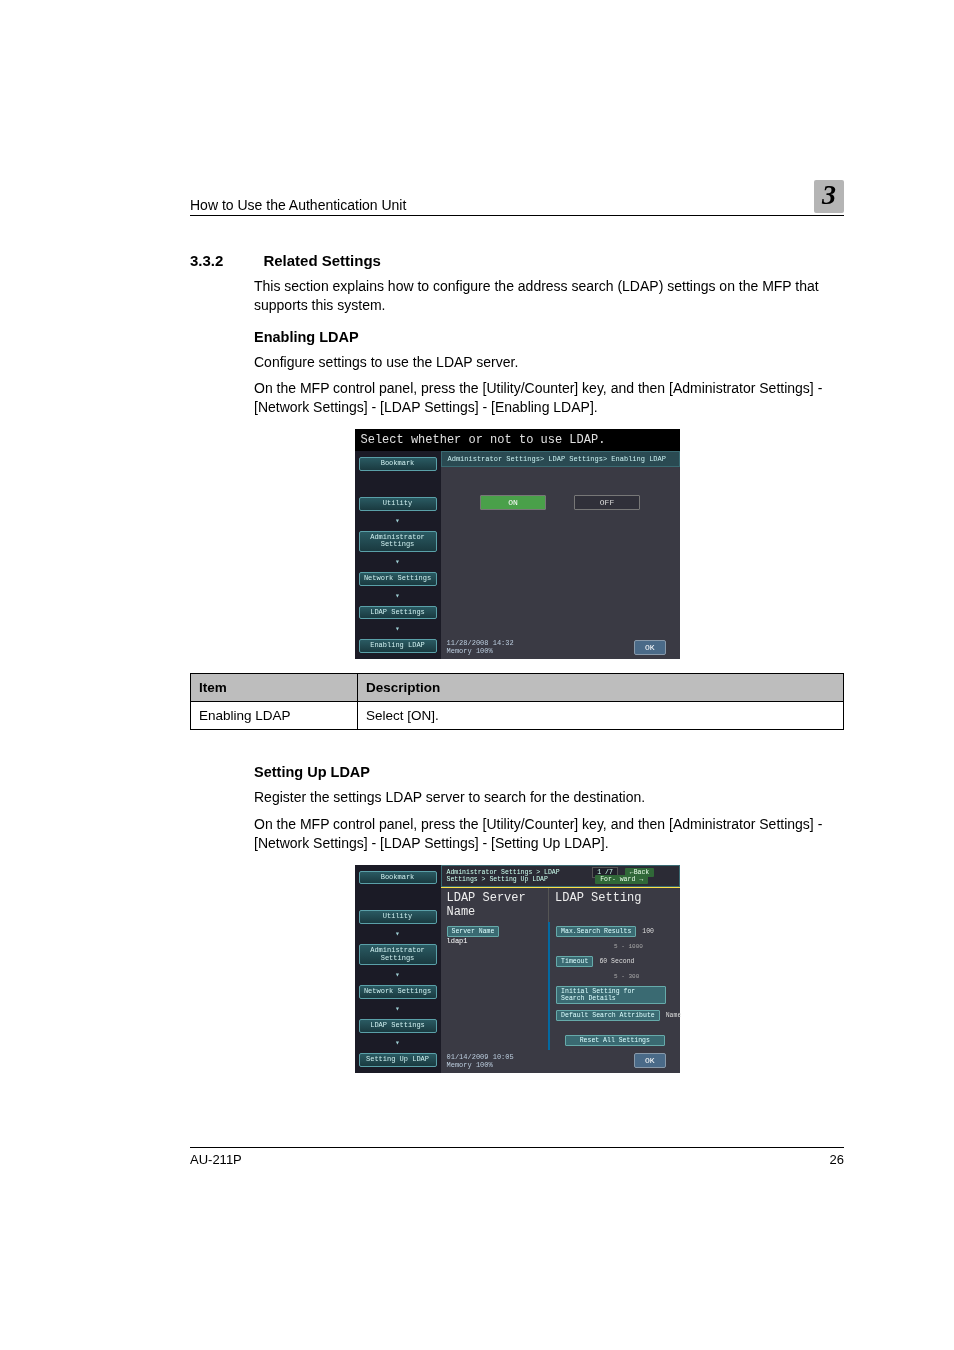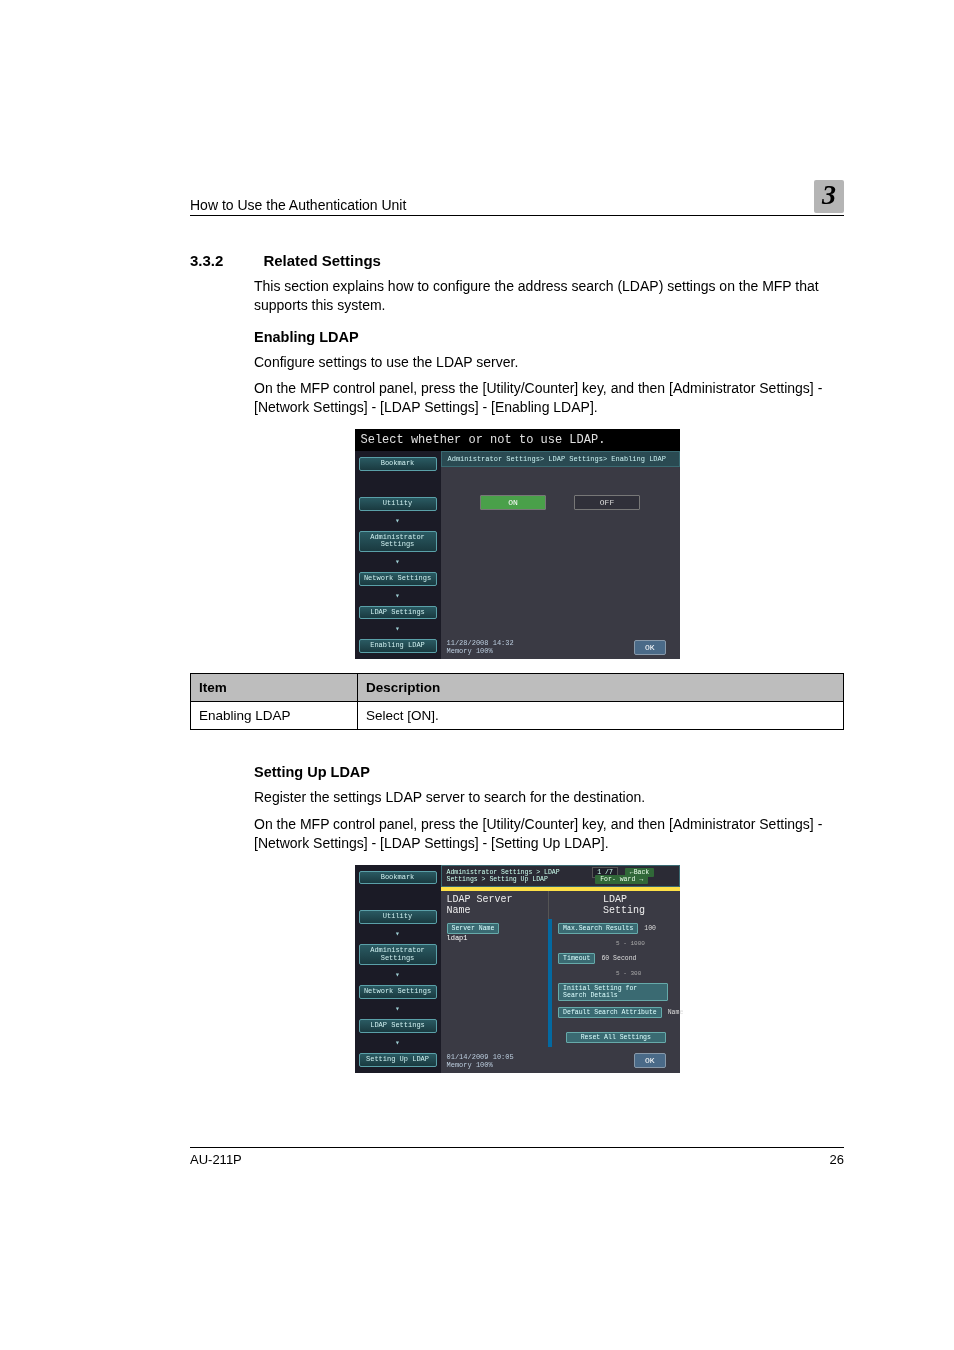--- a/index.html
+++ b/index.html
@@ -165,36 +165,35 @@
     .mini-pill {
       background: #306838;
       padding: 1px 5px;
       border-radius: 1px;
       font-size: 6.5px;
       color: #eaffea;
       margin-left: 3px;
     }
     .cols-header {
       display: flex;
-      font-size: 10px;
+      font-size: 12px;
       color: #eee;
-      border-top: 4px solid #fde047;
-      gap: 48px;
+      border-top: 1px solid #fde047;
     }
     .cols-header div { padding: 3px 6px; }
     .col-left { width: 40%; border-right: 1px solid #555; }
     .col-right{ flex:1; }
     .panel2-body {
       display: flex;
       font-size: 7px;
     }
     .p2-left {
       width: 40%;
       padding: 4px 6px;
-      border-right: 4px solid #0369a1;
+      border-right: 2px solid #0369a1;
     }
     .p2-right {
       flex: 1;
       padding: 4px 6px;
       display: flex;
       flex-direction: column;
       gap: 6px;
     }
     .field-btn {
       display: flex;

